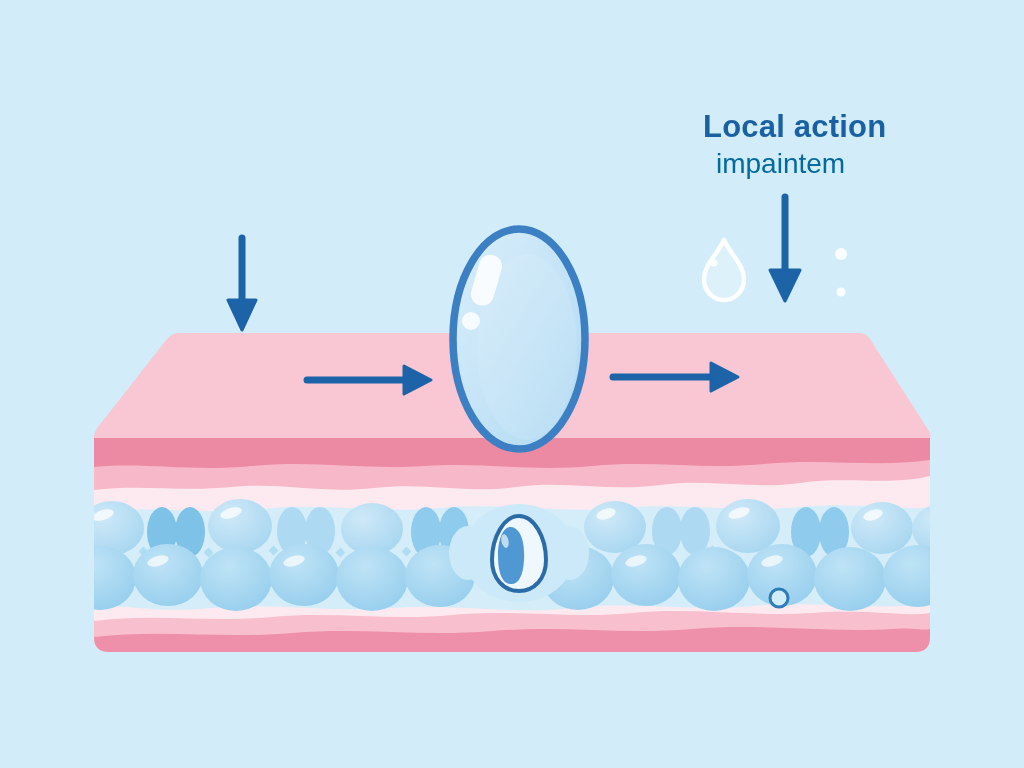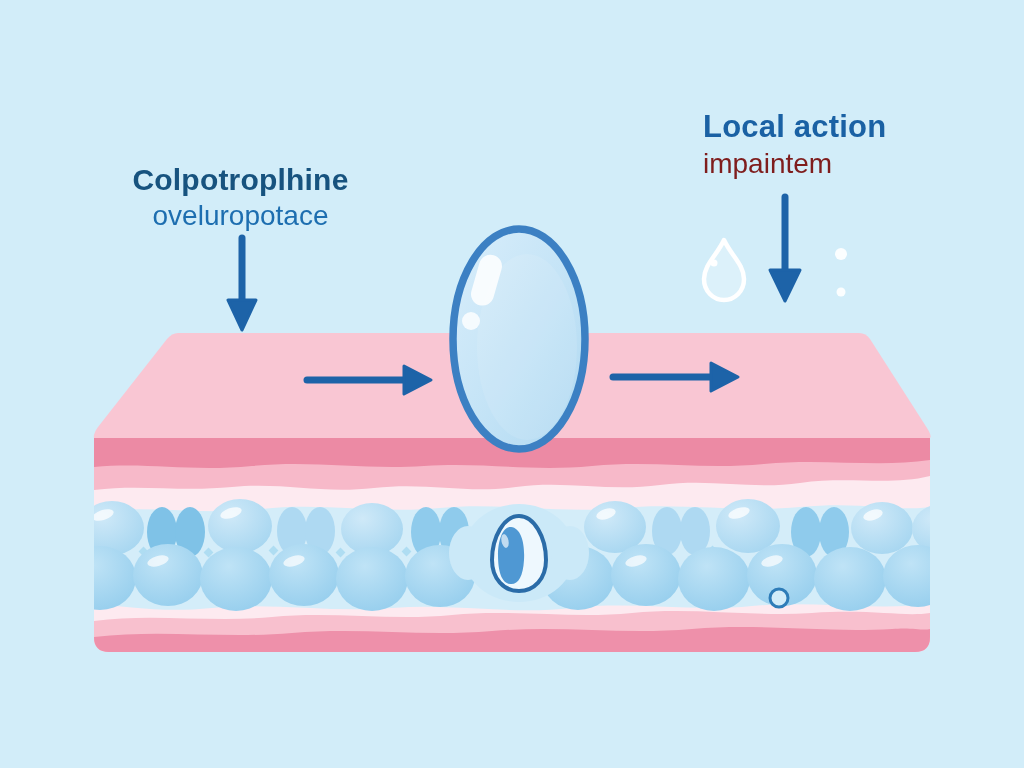--- a/index.html
+++ b/index.html
@@ -10,31 +10,27 @@
     position:relative;
   }
   .stage{position:absolute;inset:0;width:1024px;height:768px;}
   .illustration-svg{position:absolute;left:0;top:0;}
   .label{position:absolute;line-height:1.12;}
   .label-left{left:88px;top:163px;width:305px;text-align:center;}
   .label-left .title{font-size:30px;font-weight:700;color:#17537f;letter-spacing:.2px;}
   .label-left .sub{font-size:28px;font-weight:400;color:#1d6eb0;margin-top:3px;}
   .label-right{left:703px;top:110px;text-align:left;}
   .label-right .title{font-size:31px;font-weight:700;color:#1a61a4;letter-spacing:.2px;text-align:center;}
-  .label-right .sub{font-size:28px;font-weight:400;color:#7f1d1d;margin-top:3px;}
+  .label-right .sub{font-size:28px;font-weight:400;color:#0369a1;margin-top:3px;margin-left:13px;}
 </style>
 </head>
 <body>
 
 <div class="stage">
 
-  <div class="label label-left">
-    <div class="title">Colpotroplhine</div>
-    <div class="sub">oveluropotace</div>
-  </div>
   <div class="label label-right">
     <div class="title">Local action</div>
     <div class="sub">impaintem</div>
   </div>
 
   <svg class="illustration-svg" width="1024" height="768" viewBox="0 0 1024 768">
     <defs>
       <linearGradient id="gOvule" x1="0" y1="0" x2="1" y2="1">
         <stop offset="0" stop-color="#d9eefb"></stop>
         <stop offset="0.55" stop-color="#c3e3f6"></stop>

